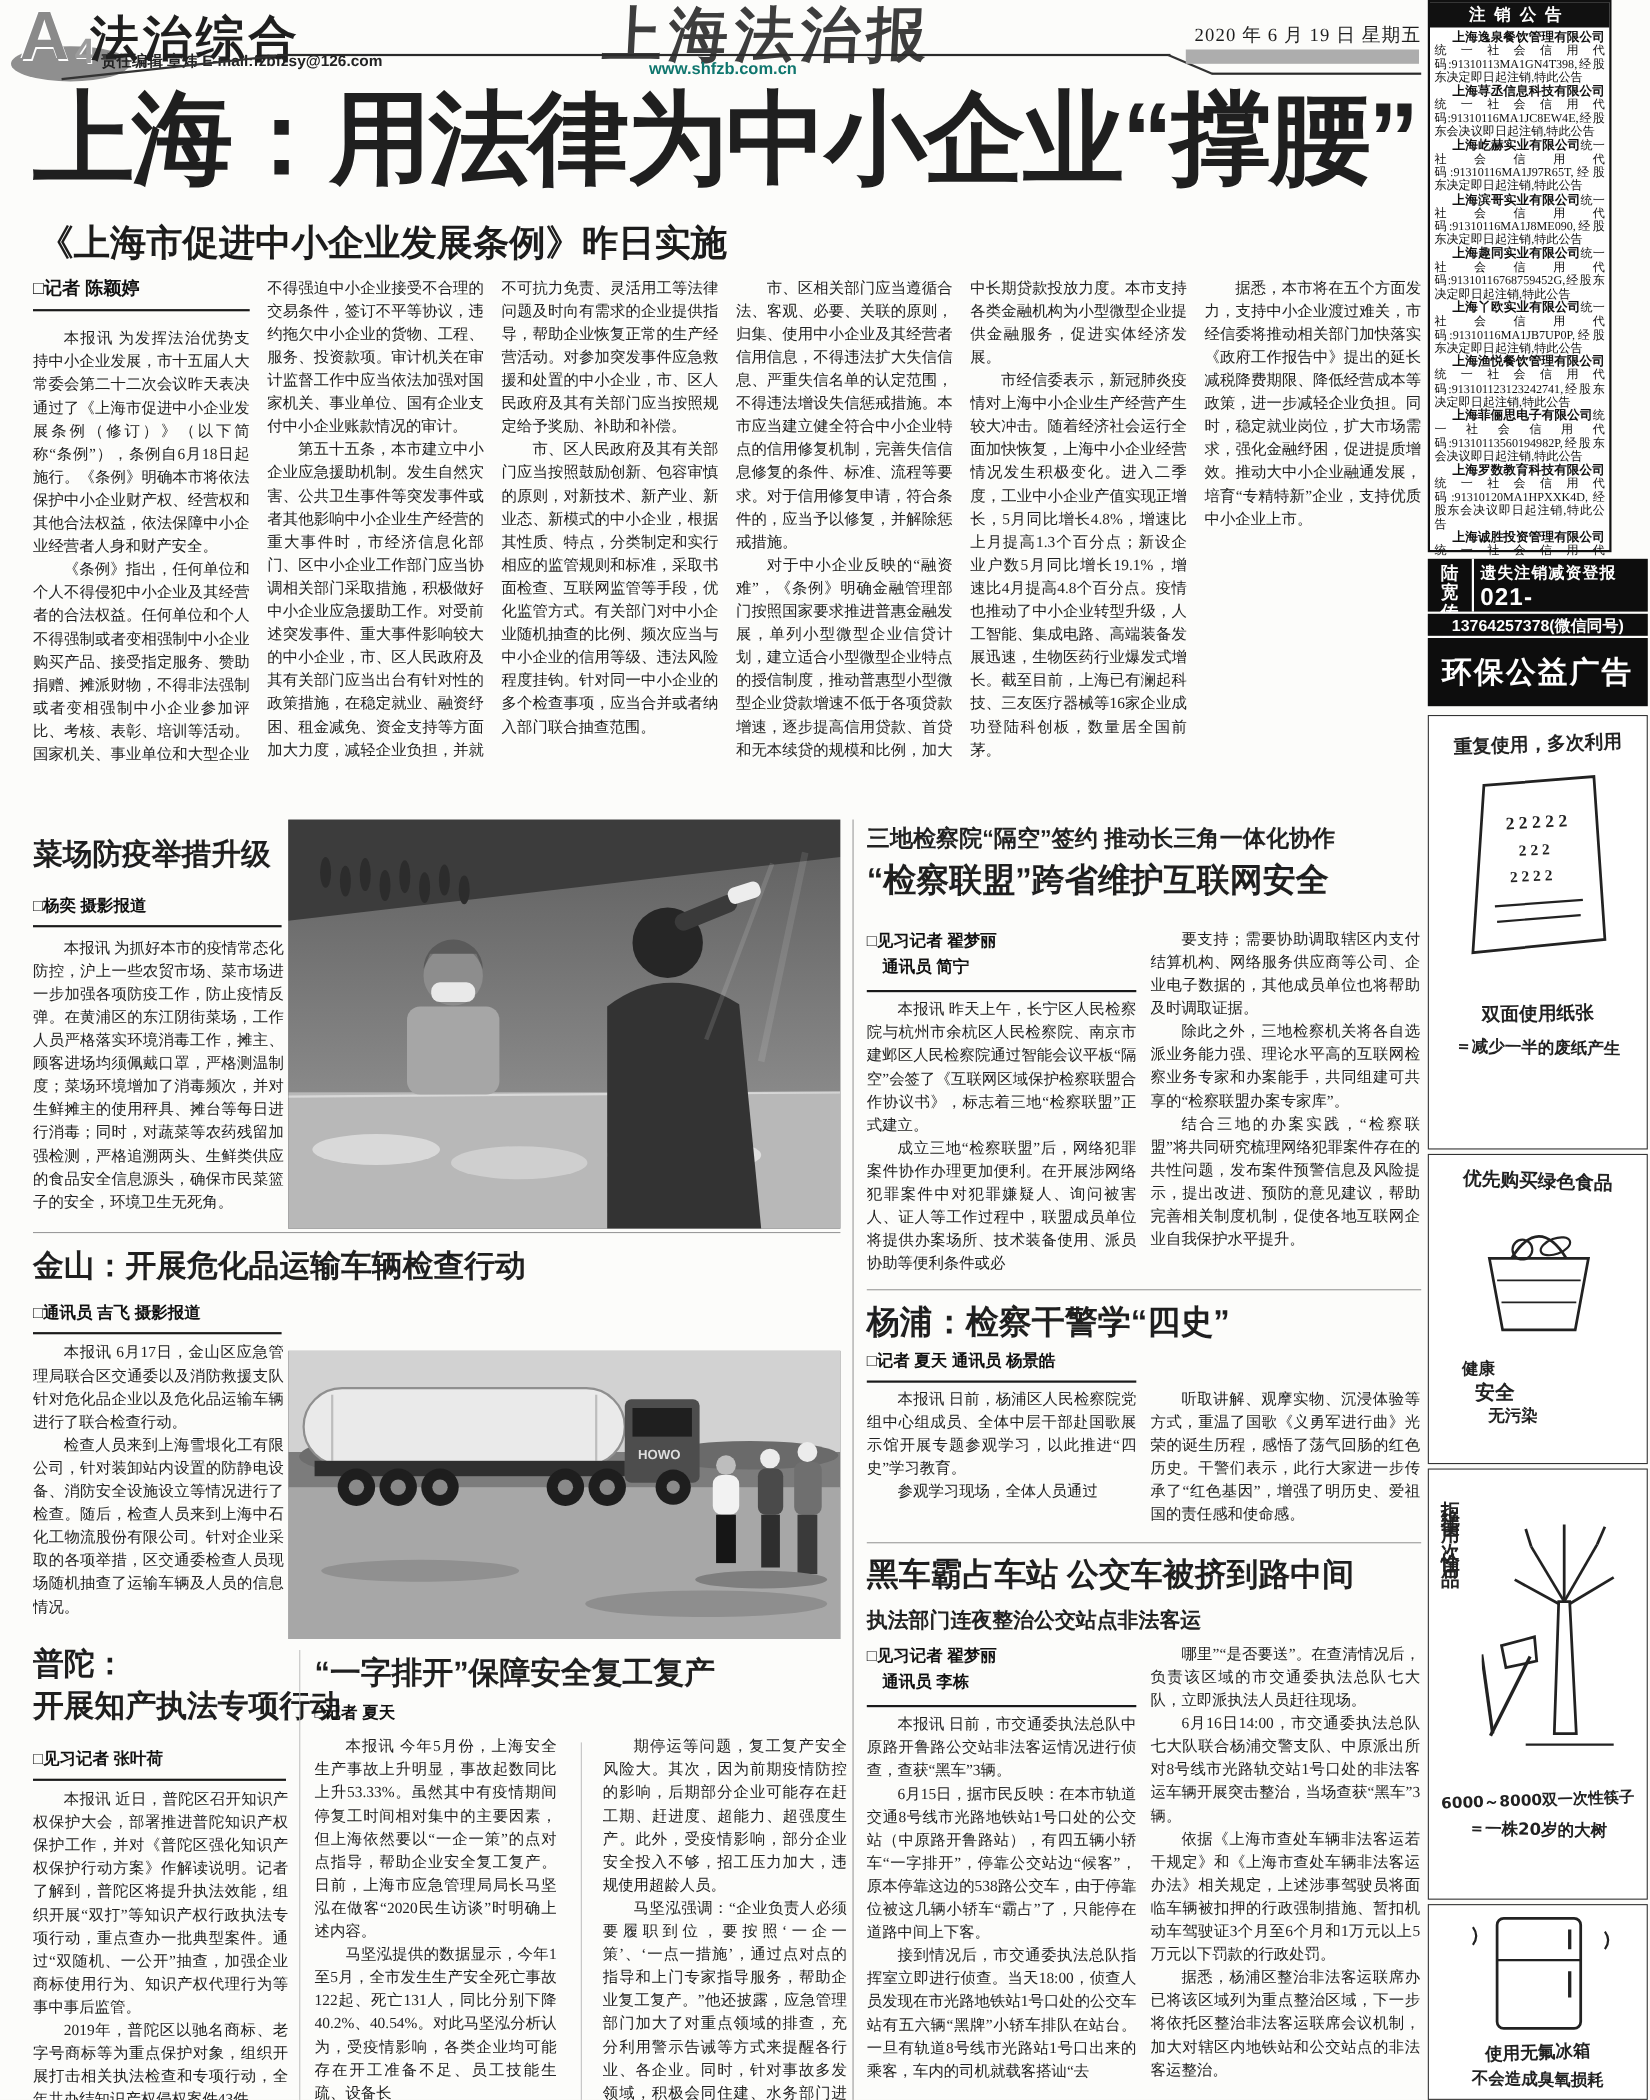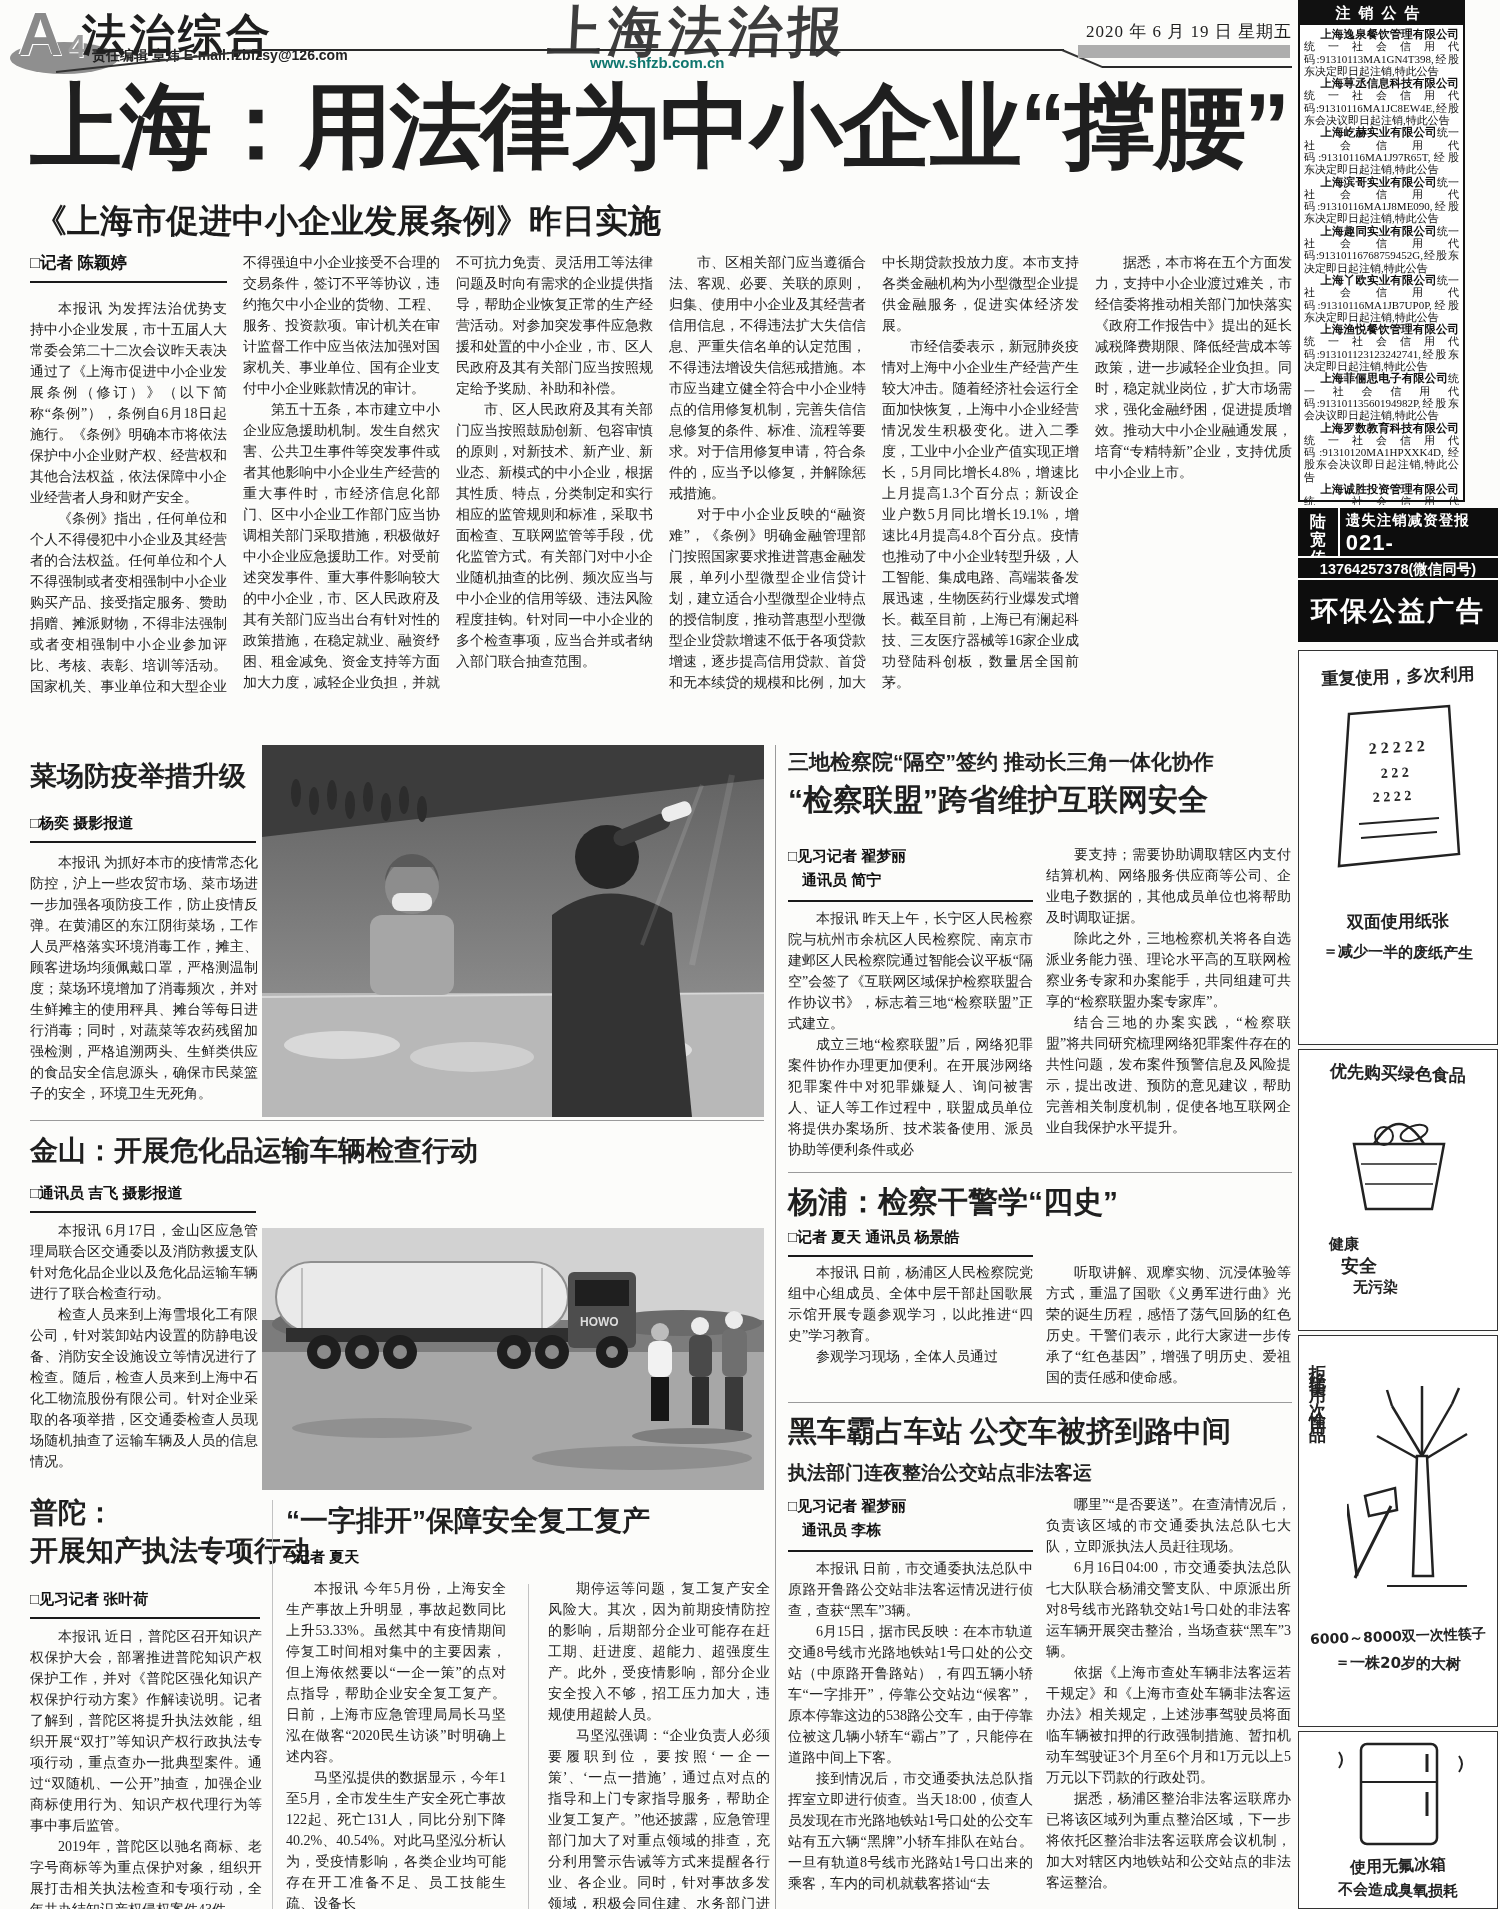--- a/index.html
+++ b/index.html
@@ -176,21 +176,21 @@
     <div>□见习记者 翟梦丽</div>
     <div class="bl2">通讯员 李栋</div>
   </div>
   <div class="body-txt abs" style="left:788px;top:1558px;width:245px;height:351px;">
       <p class="para">本报讯 日前，市交通委执法总队中原路开鲁路公交站非法客运情况进行侦查，查获“黑车”3辆。</p>
       <p class="para">6月15日，据市民反映：在本市轨道交通8号线市光路地铁站1号口处的公交站（中原路开鲁路站），有四五辆小轿车“一字排开”，停靠公交站边“候客”，原本停靠这边的538路公交车，由于停靠位被这几辆小轿车“霸占”了，只能停在道路中间上下客。</p>
       <p class="para">接到情况后，市交通委执法总队指挥室立即进行侦查。当天18:00，侦查人员发现在市光路地铁站1号口处的公交车站有五六辆“黑牌”小轿车排队在站台。一旦有轨道8号线市光路站1号口出来的乘客，车内的司机就载客搭讪“去</p>
     </div>
   <div class="body-txt abs" style="left:1046px;top:1494px;width:245px;height:415px;">
       <p class="para">哪里”“是否要送”。在查清情况后，负责该区域的市交通委执法总队七大队，立即派执法人员赶往现场。</p>
-      <p class="para">6月16日04:00，市交通委执法总队七大队联合杨浦交警支队、中原派出所对8号线市光路轨交站1号口处的非法客运车辆开展突击整治，当场查获“黑车”3辆。</p>
+      <p class="para">6月16日14:00，市交通委执法总队七大队联合杨浦交警支队、中原派出所对8号线市光路轨交站1号口处的非法客运车辆开展突击整治，当场查获“黑车”3辆。</p>
       <p class="para">依据《上海市查处车辆非法客运若干规定》和《上海市查处车辆非法客运办法》相关规定，上述涉事驾驶员将面临车辆被扣押的行政强制措施、暂扣机动车驾驶证3个月至6个月和1万元以上5万元以下罚款的行政处罚。</p>
       <p class="para">据悉，杨浦区整治非法客运联席办已将该区域列为重点整治区域，下一步将依托区整治非法客运联席会议机制，加大对辖区内地铁站和公交站点的非法客运整治。</p>
     </div>
 
   <div class="vrule abs" style="left:30px;top:1120px;width:734px;height:1px;"></div>
   <div class="hd abs" style="left:30px;top:1132px;width:734px;font-size:28px;">金山：开展危化品运输车辆检查行动</div>
   <div class="byline abs" style="left:30px;top:1184px;width:226px;">□通讯员 吉飞 摄影报道</div>
   <div class="body-txt abs" style="left:30px;top:1220px;width:228px;height:266px;">
       <p class="para">本报讯 6月17日，金山区应急管理局联合区交通委以及消防救援支队针对危化品企业以及危化品运输车辆进行了联合检查行动。</p>
       <p class="para">检查人员来到上海雪垠化工有限公司，针对装卸站内设置的防静电设备、消防安全设施设立等情况进行了检查。随后，检查人员来到上海中石化工物流股份有限公司。针对企业采取的各项举措，区交通委检查人员现场随机抽查了运输车辆及人员的信息情况。</p>

